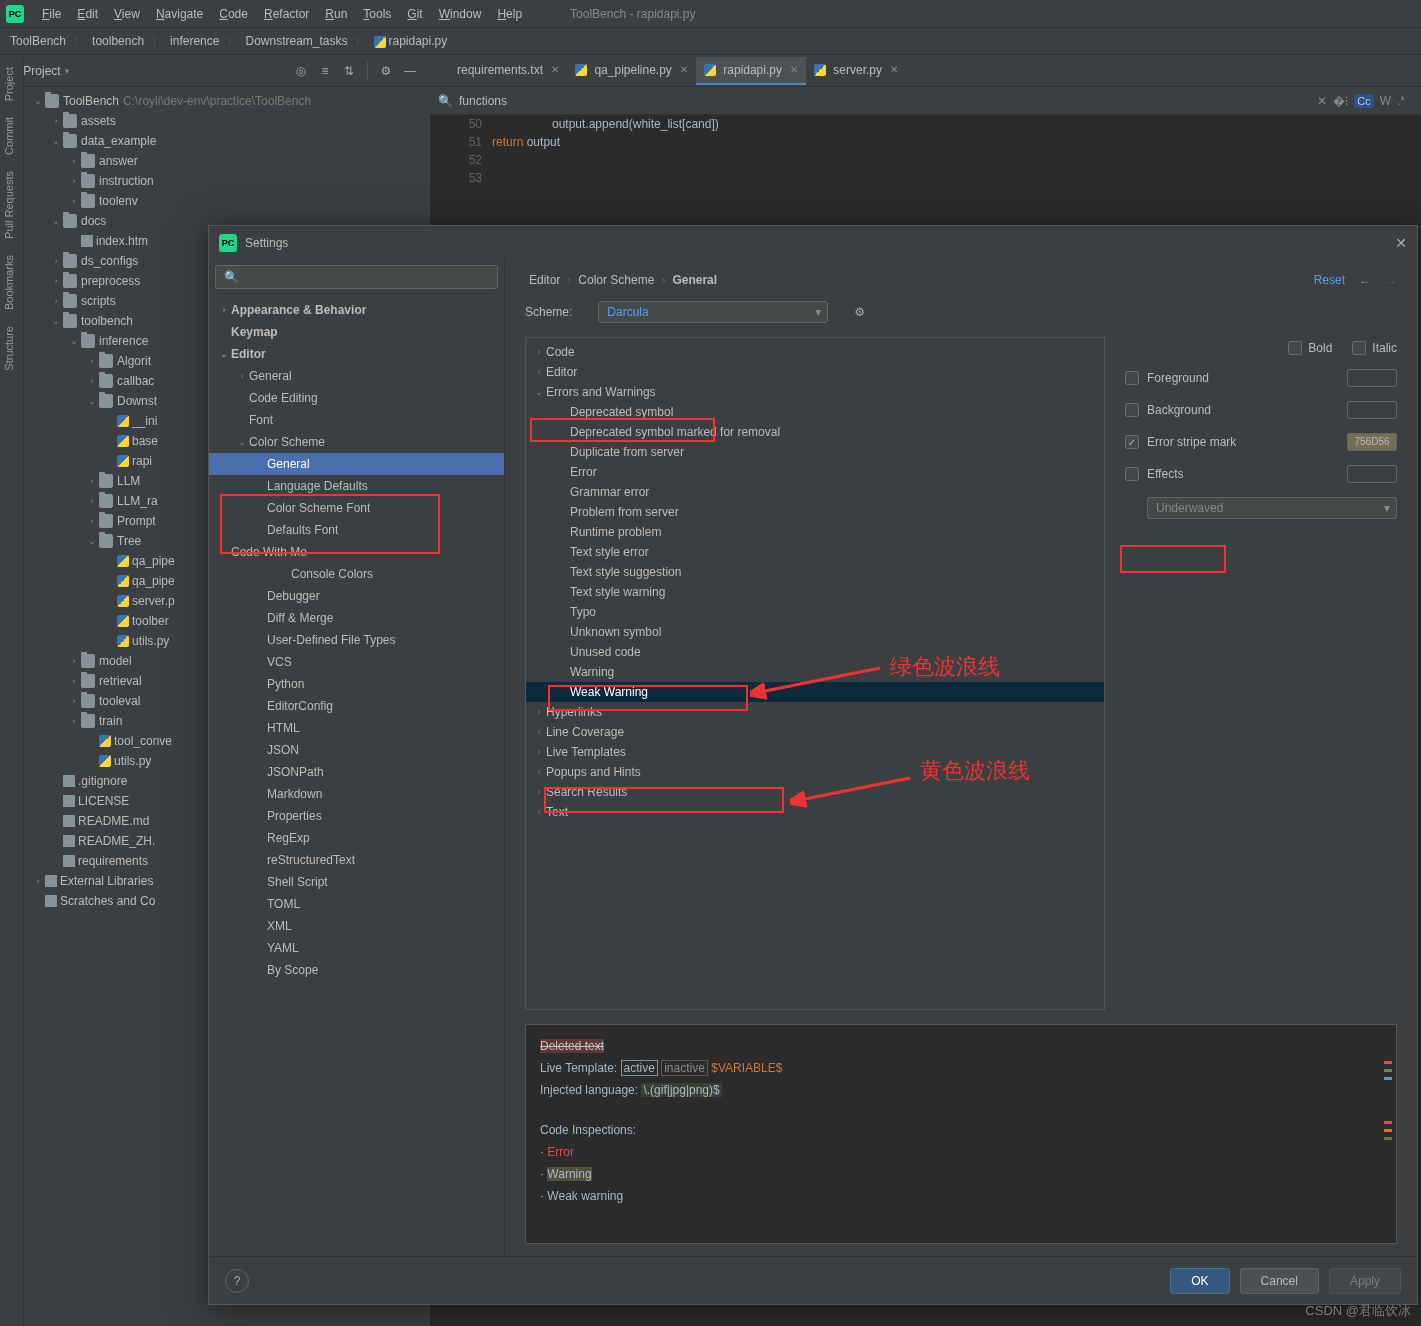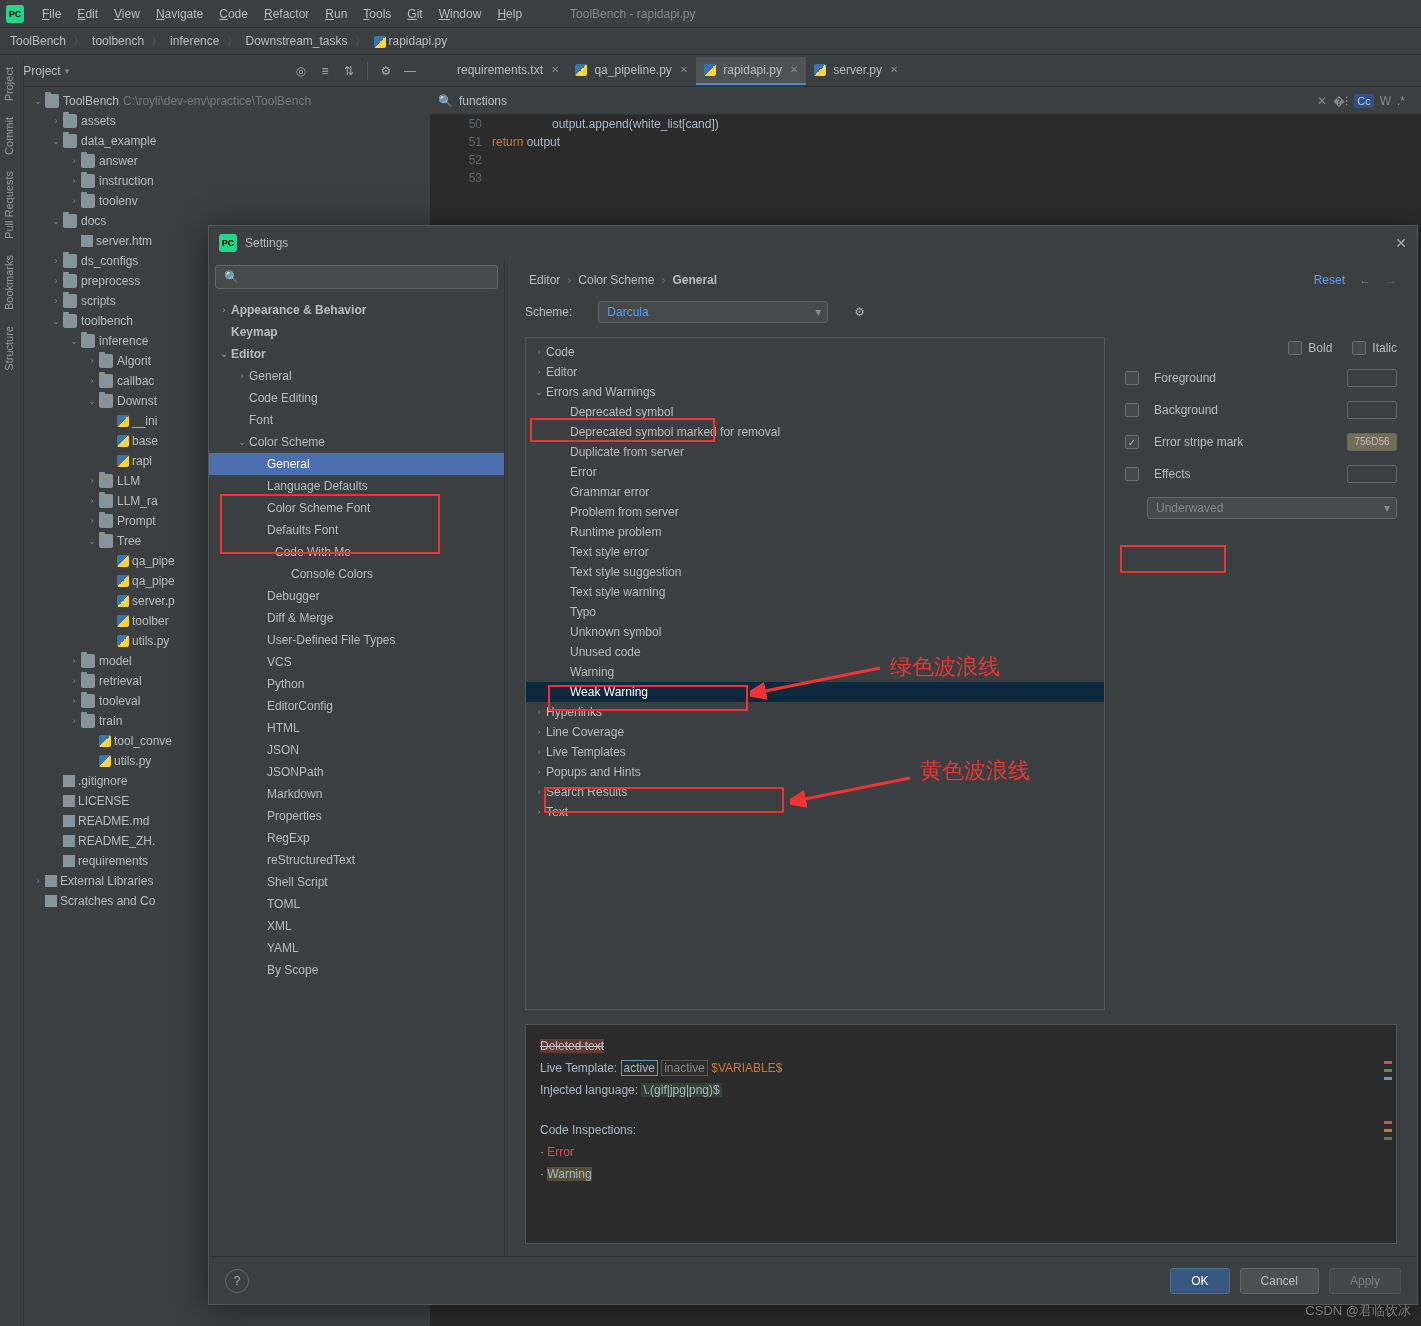--- a/index.html
+++ b/index.html
@@ -59,21 +59,21 @@
 .dlg-bc .navbtn{color:#888;margin-left:14px;cursor:pointer}
 .scheme-row{display:flex;align-items:center;gap:26px;margin-bottom:14px}
 .combo{background:#45494a;border:1px solid #646464;border-radius:3px;padding:3px 22px 3px 8px;color:#589df6;position:relative;min-width:230px}
 .combo:after{content:"▾";position:absolute;right:6px;color:#888}
 .gear{color:#aaa;cursor:pointer}
 .content-split{flex:1;display:flex;gap:20px;overflow:hidden}
 .opt-tree{width:580px;border:1px solid #555;background:#3c3f41;overflow:auto;padding:4px 0}
 .opt-node{padding:3px 6px;color:#bbb;cursor:pointer;display:flex;align-items:center}
 .opt-node.sel{background:#0d293e;color:#fff}
 .opt-panel{flex:1;padding-top:4px}
-.chk-row{display:flex;align-items:center;gap:15px;margin-bottom:14px;color:#bbb}
+.chk-row{display:flex;align-items:center;gap:8px;margin-bottom:14px;color:#bbb}
 .chk{width:14px;height:14px;border:1px solid #6b6b6b;border-radius:2px;background:#43494a;display:flex;align-items:center;justify-content:center;font-size:10px;color:#bbb}
 .chk.on:after{content:"✓"}
 .swatch{width:50px;height:18px;border:1px solid #646464;border-radius:2px;margin-left:auto}
 .ddl{background:#45494a;border:1px solid #646464;border-radius:3px;padding:3px 22px 3px 8px;color:#888;position:relative;min-width:190px;margin-top:8px}
 .ddl:after{content:"▾";position:absolute;right:6px;color:#888}
 .preview{height:220px;background:#2b2b2b;border:1px solid #555;margin-top:14px;padding:10px 14px;font-family:Consolas,monospace;font-size:13px;color:#a9b7c6;line-height:22px;position:relative;overflow:hidden}
 .redbox{border:2px solid #e33;position:absolute;z-index:20;pointer-events:none}
 .redtext{color:#e33;font-family:"SimSun","Songti SC",serif;font-size:22px;position:absolute;z-index:21;pointer-events:none}
 .redarrow{position:absolute;z-index:21;pointer-events:none}
 .dlg-footer{height:48px;border-top:1px solid #323232;display:flex;align-items:center;padding:0 16px;gap:10px}
@@ -201,21 +201,21 @@
           <span class="node-label">toolenv</span>
         </div>
         <div class="tree-node" style="padding-left: 24px;">
           <span class="chev">⌄</span>
           <span class="fold-ico"></span>
           <span class="node-label">docs</span>
         </div>
         <div class="tree-node" style="padding-left: 42px;">
           <span class="chev"></span>
           <span class="file-ico " style="background:#87939a"></span>
-          <span class="node-label">server.htm</span>
+          <span class="node-label">index.htm</span>
         </div>
         <div class="tree-node" style="padding-left: 24px;">
           <span class="chev">›</span>
           <span class="fold-ico"></span>
           <span class="node-label">ds_configs</span>
         </div>
         <div class="tree-node" style="padding-left: 24px;">
           <span class="chev">›</span>
           <span class="fold-ico"></span>
           <span class="node-label">preprocess</span>
@@ -449,21 +449,21 @@
             <span>Language Defaults</span>
           </div>
           <div class="nav-item" style="padding-left: 44px;">
             <span class="nav-chev"></span>
             <span>Color Scheme Font</span>
           </div>
           <div class="nav-item" style="padding-left: 44px;">
             <span class="nav-chev"></span>
             <span>Defaults Font</span>
           </div>
-          <div class="nav-item" style=" margin-left: 44px;">
+          <div class="nav-item" style="">
             <span class="nav-chev"></span>
             <span>Code With Me</span>
           </div>
           <div class="nav-item" style="padding-left: 68px;">
             <span class="nav-chev"></span>
             <span>Console Colors</span>
           </div>
           <div class="nav-item" style="padding-left: 44px;">
             <span class="nav-chev"></span>
             <span>Debugger</span>
@@ -690,20 +690,21 @@
     </div>
    </div>
    <div class="preview">
     <div><span style="background:#5e3838;color:#c3c3c3;text-decoration:line-through">Deleted text</span></div>
     <div><span>Live Template:</span> <span style="border:1px solid #6897bb;padding:0 2px">active</span> <span style="border:1px solid #555;padding:0 2px;color:#888">inactive</span> <span style="color:#cc7832">$VARIABLE$</span></div>
     <div><span>Injected language:</span> <span style="background:#364135;padding:0 2px">\.(gif|jpg|png)$</span></div>
     <div style="height:18px"></div>
     <div>Code Inspections:</div>
     <div>· <span style="color:#d25252;border-bottom:2px wavy #d25252">Error</span></div>
     <div>· <span style="background:#52503a">Warning</span></div>
+    <div>· <span>Weak warning</span></div>
     <div style="position:absolute;right:4px;top:6px;bottom:6px;width:10px">
      <div style="position:absolute;right:0;top:30px;width:8px;height:3px;background:#d25252"></div>
      <div style="position:absolute;right:0;top:38px;width:8px;height:3px;background:#6a8759"></div>
      <div style="position:absolute;right:0;top:46px;width:8px;height:3px;background:#6897bb"></div>
      <div style="position:absolute;right:0;top:90px;width:8px;height:3px;background:#d25252"></div>
      <div style="position:absolute;right:0;top:98px;width:8px;height:3px;background:#cc7832"></div>
      <div style="position:absolute;right:0;top:106px;width:8px;height:3px;background:#756d56"></div>
     </div>
    </div>
   </div>

